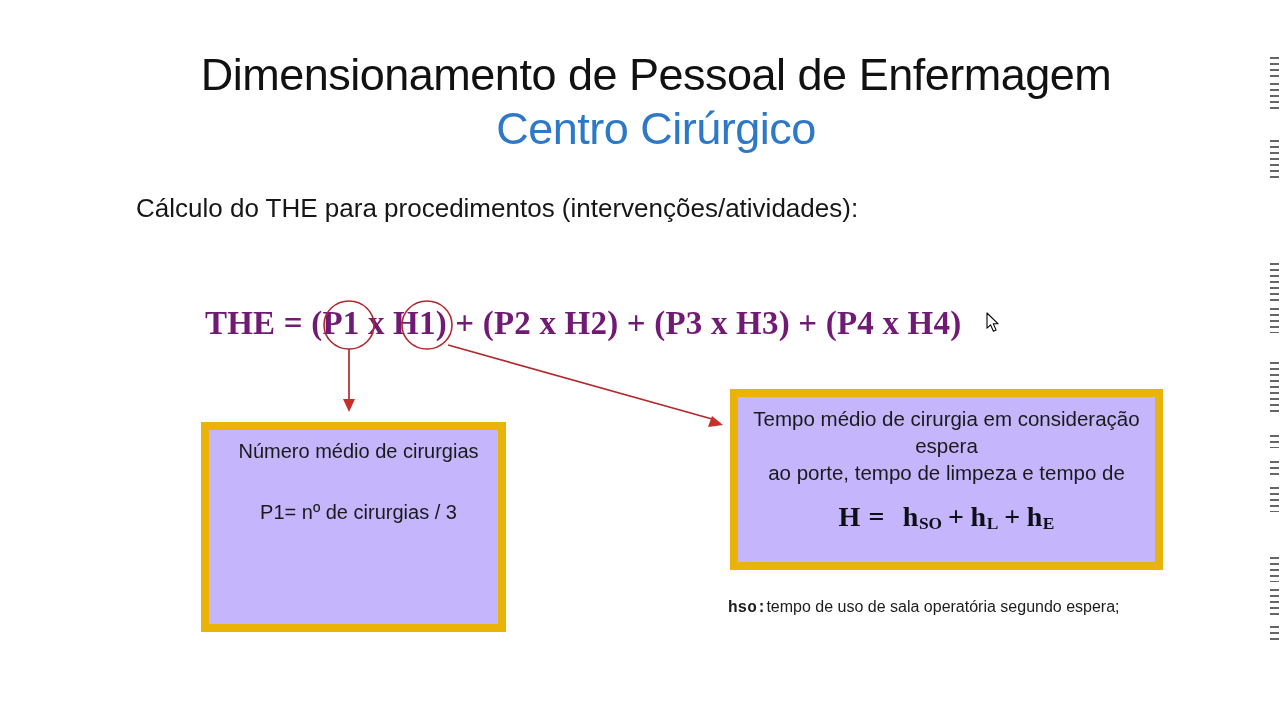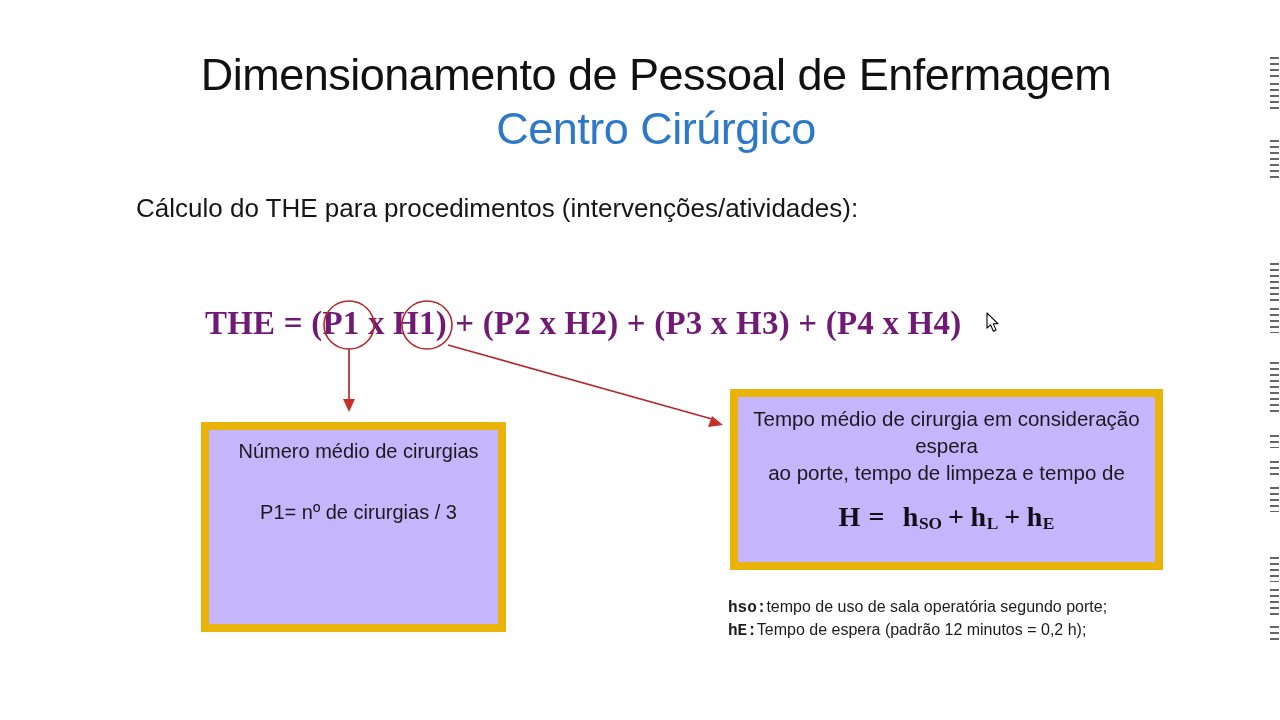--- a/index.html
+++ b/index.html
@@ -83,24 +83,21 @@
   <span class="box-line">Tempo médio de cirurgia em consideração</span>
   <span class="box-line">espera</span>
   <span class="box-line">ao porte, tempo de limpeza e tempo de</span>
   <div class="h-formula">
     <span class="lhs">H =</span><span><span>h</span><span class="sub">SO</span></span><span class="plus">+</span><span><span>h</span><span class="sub">L</span></span><span class="plus">+</span><span><span>h</span><span class="sub">E</span></span>
   </div>
 </div>
 
 <div class="notes">
   <div class="note-row">
-    <span class="note-term">hso:</span><span>tempo de uso de sala operatória segundo porte;</span>
-  </div>
-  <div class="note-row">
-    <span class="note-term">hE:</span><span>Tempo de espera (padrão 12 minutos = 0,2 h);</span>
+    <span class="note-term">hso:</span><span>tempo de uso de sala operatória segundo espera;</span>
   </div>
 </div>
 
 <div class="edge-marks">
     <div class="edge-mark" style="top: 57px; height: 20px;"></div>
     <div class="edge-mark" style="top: 83px; height: 28px;"></div>
     <div class="edge-mark" style="top: 140px; height: 38px;"></div>
     <div class="edge-mark" style="top: 263px; height: 38px;"></div>
     <div class="edge-mark" style="top: 308px; height: 25px;"></div>
     <div class="edge-mark" style="top: 362px; height: 52px;"></div>

